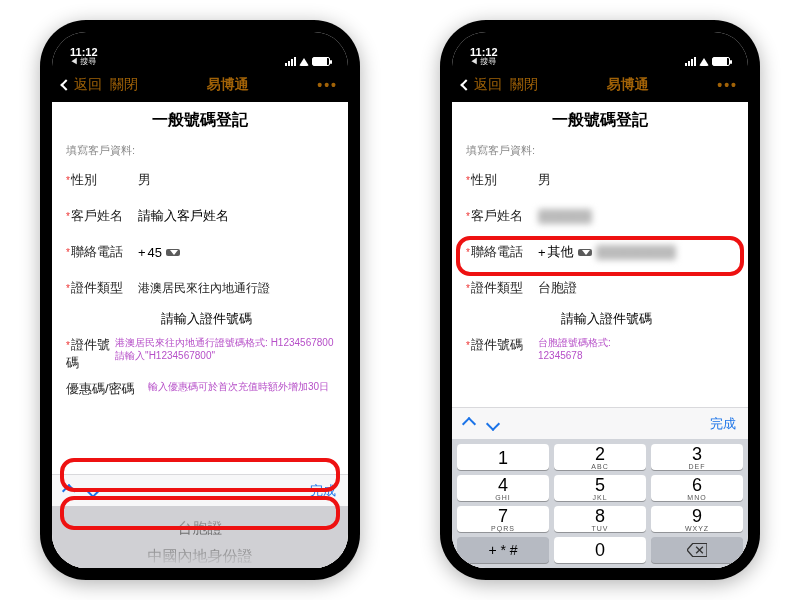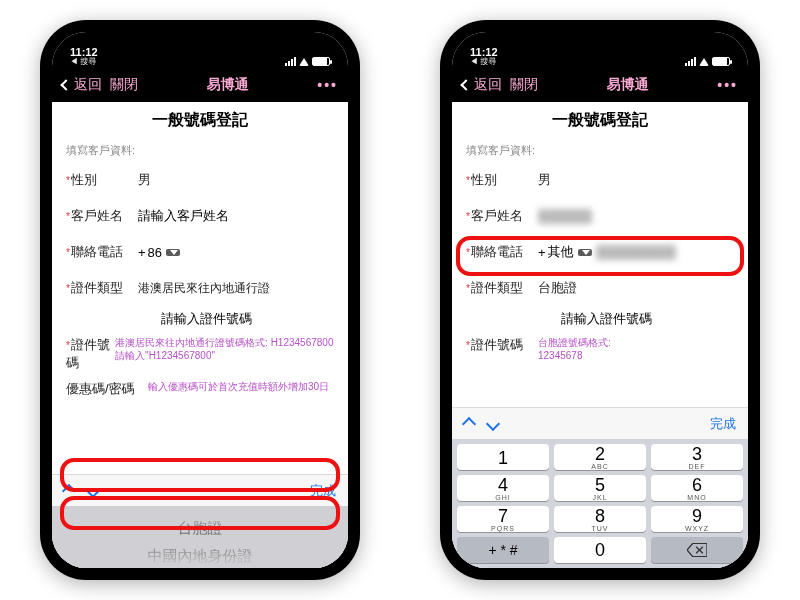--- a/index.html
+++ b/index.html
@@ -15,21 +15,21 @@
   .status-left { display: flex; flex-direction: column; align-items: flex-start; line-height: 1; }
   .status-sub { font-size: 8px; font-weight: 400; opacity: .9; }
   .status-right { display: flex; align-items: center; gap: 3px; }
   .sig { display: inline-flex; align-items: flex-end; gap: 1px; }
   .sig i { width: 2px; background: #fff; display: inline-block; }
   .sig i:nth-child(1){height:3px}.sig i:nth-child(2){height:5px}.sig i:nth-child(3){height:7px}.sig i:nth-child(4){height:9px}
   .wifi { width: 0; height: 0; border-left:5px solid transparent;border-right:5px solid transparent;border-bottom:8px solid #fff; border-radius:2px;}
   .batt { width: 18px; height: 9px; border: 1px solid #fff; border-radius: 2px; position: relative; }
   .batt::after { content:""; position:absolute; right:-3px; top:2px; width:2px; height:4px; background:#fff; border-radius:1px;}
   .batt i { display:block; width: 14px; height: 7px; background:#fff; margin:0; }
-  .nav-bar { background: #000; color: #f9a8d4; height: 34px; display: flex; align-items: center; justify-content: space-between; padding: 0 10px; font-size: 14px; }
+  .nav-bar { background: #000; color: #a16207; height: 34px; display: flex; align-items: center; justify-content: space-between; padding: 0 10px; font-size: 14px; }
   .nav-left { display: flex; align-items: center; gap: 4px; }
   .chev-left { width: 8px; height: 8px; border-left: 2px solid #fff; border-bottom: 2px solid #fff; transform: rotate(45deg); display:inline-block; }
   .dots { letter-spacing: 2px; font-weight: bold; }
   .content { flex: 1; background: #fff; overflow: hidden; display: flex; flex-direction: column; }
   .page-title { text-align: center; font-size: 16px; font-weight: 600; padding: 8px 0 6px; }
   .section-label { font-size: 11px; color: #888; padding: 6px 14px 4px; }
   .row { display: flex; align-items: center; min-height: 36px; padding: 4px 14px; font-size: 13px; border-bottom: 0; }
   .req { color: #e33; margin-right: 1px; font-size: 10px; vertical-align: middle; }
   .lbl { width: 72px; color: #222; font-weight: 400; }
   .val { color: #222; flex:1; }
@@ -102,21 +102,21 @@
         <span class="lbl"><span class="req">*</span><span>性別</span></span>
         <span class="val">男</span>
       </div>
       <div class="row">
         <span class="lbl"><span class="req">*</span><span>客戶姓名</span></span>
         <span class="ph">請輸入客戶姓名</span>
       </div>
       <div class="row">
         <span class="lbl"><span class="req">*</span><span>聯絡電話</span></span>
         <span>+</span>
-        <span style="margin:0 2px;">86</span>
+        <span style="margin:0 2px;">45</span>
         <span class="cc-sel">
             <span class="tri"></span>
           </span>
       </div>
       <div class="row">
         <span class="lbl"><span class="req">*</span><span>證件類型</span></span>
         <span class="val" style="font-size:12px;">港澳居民來往內地通行證</span>
       </div>
       <div class="row row-ml" style="min-height:24px;">
         <span class="ph">請輸入證件號碼</span>

